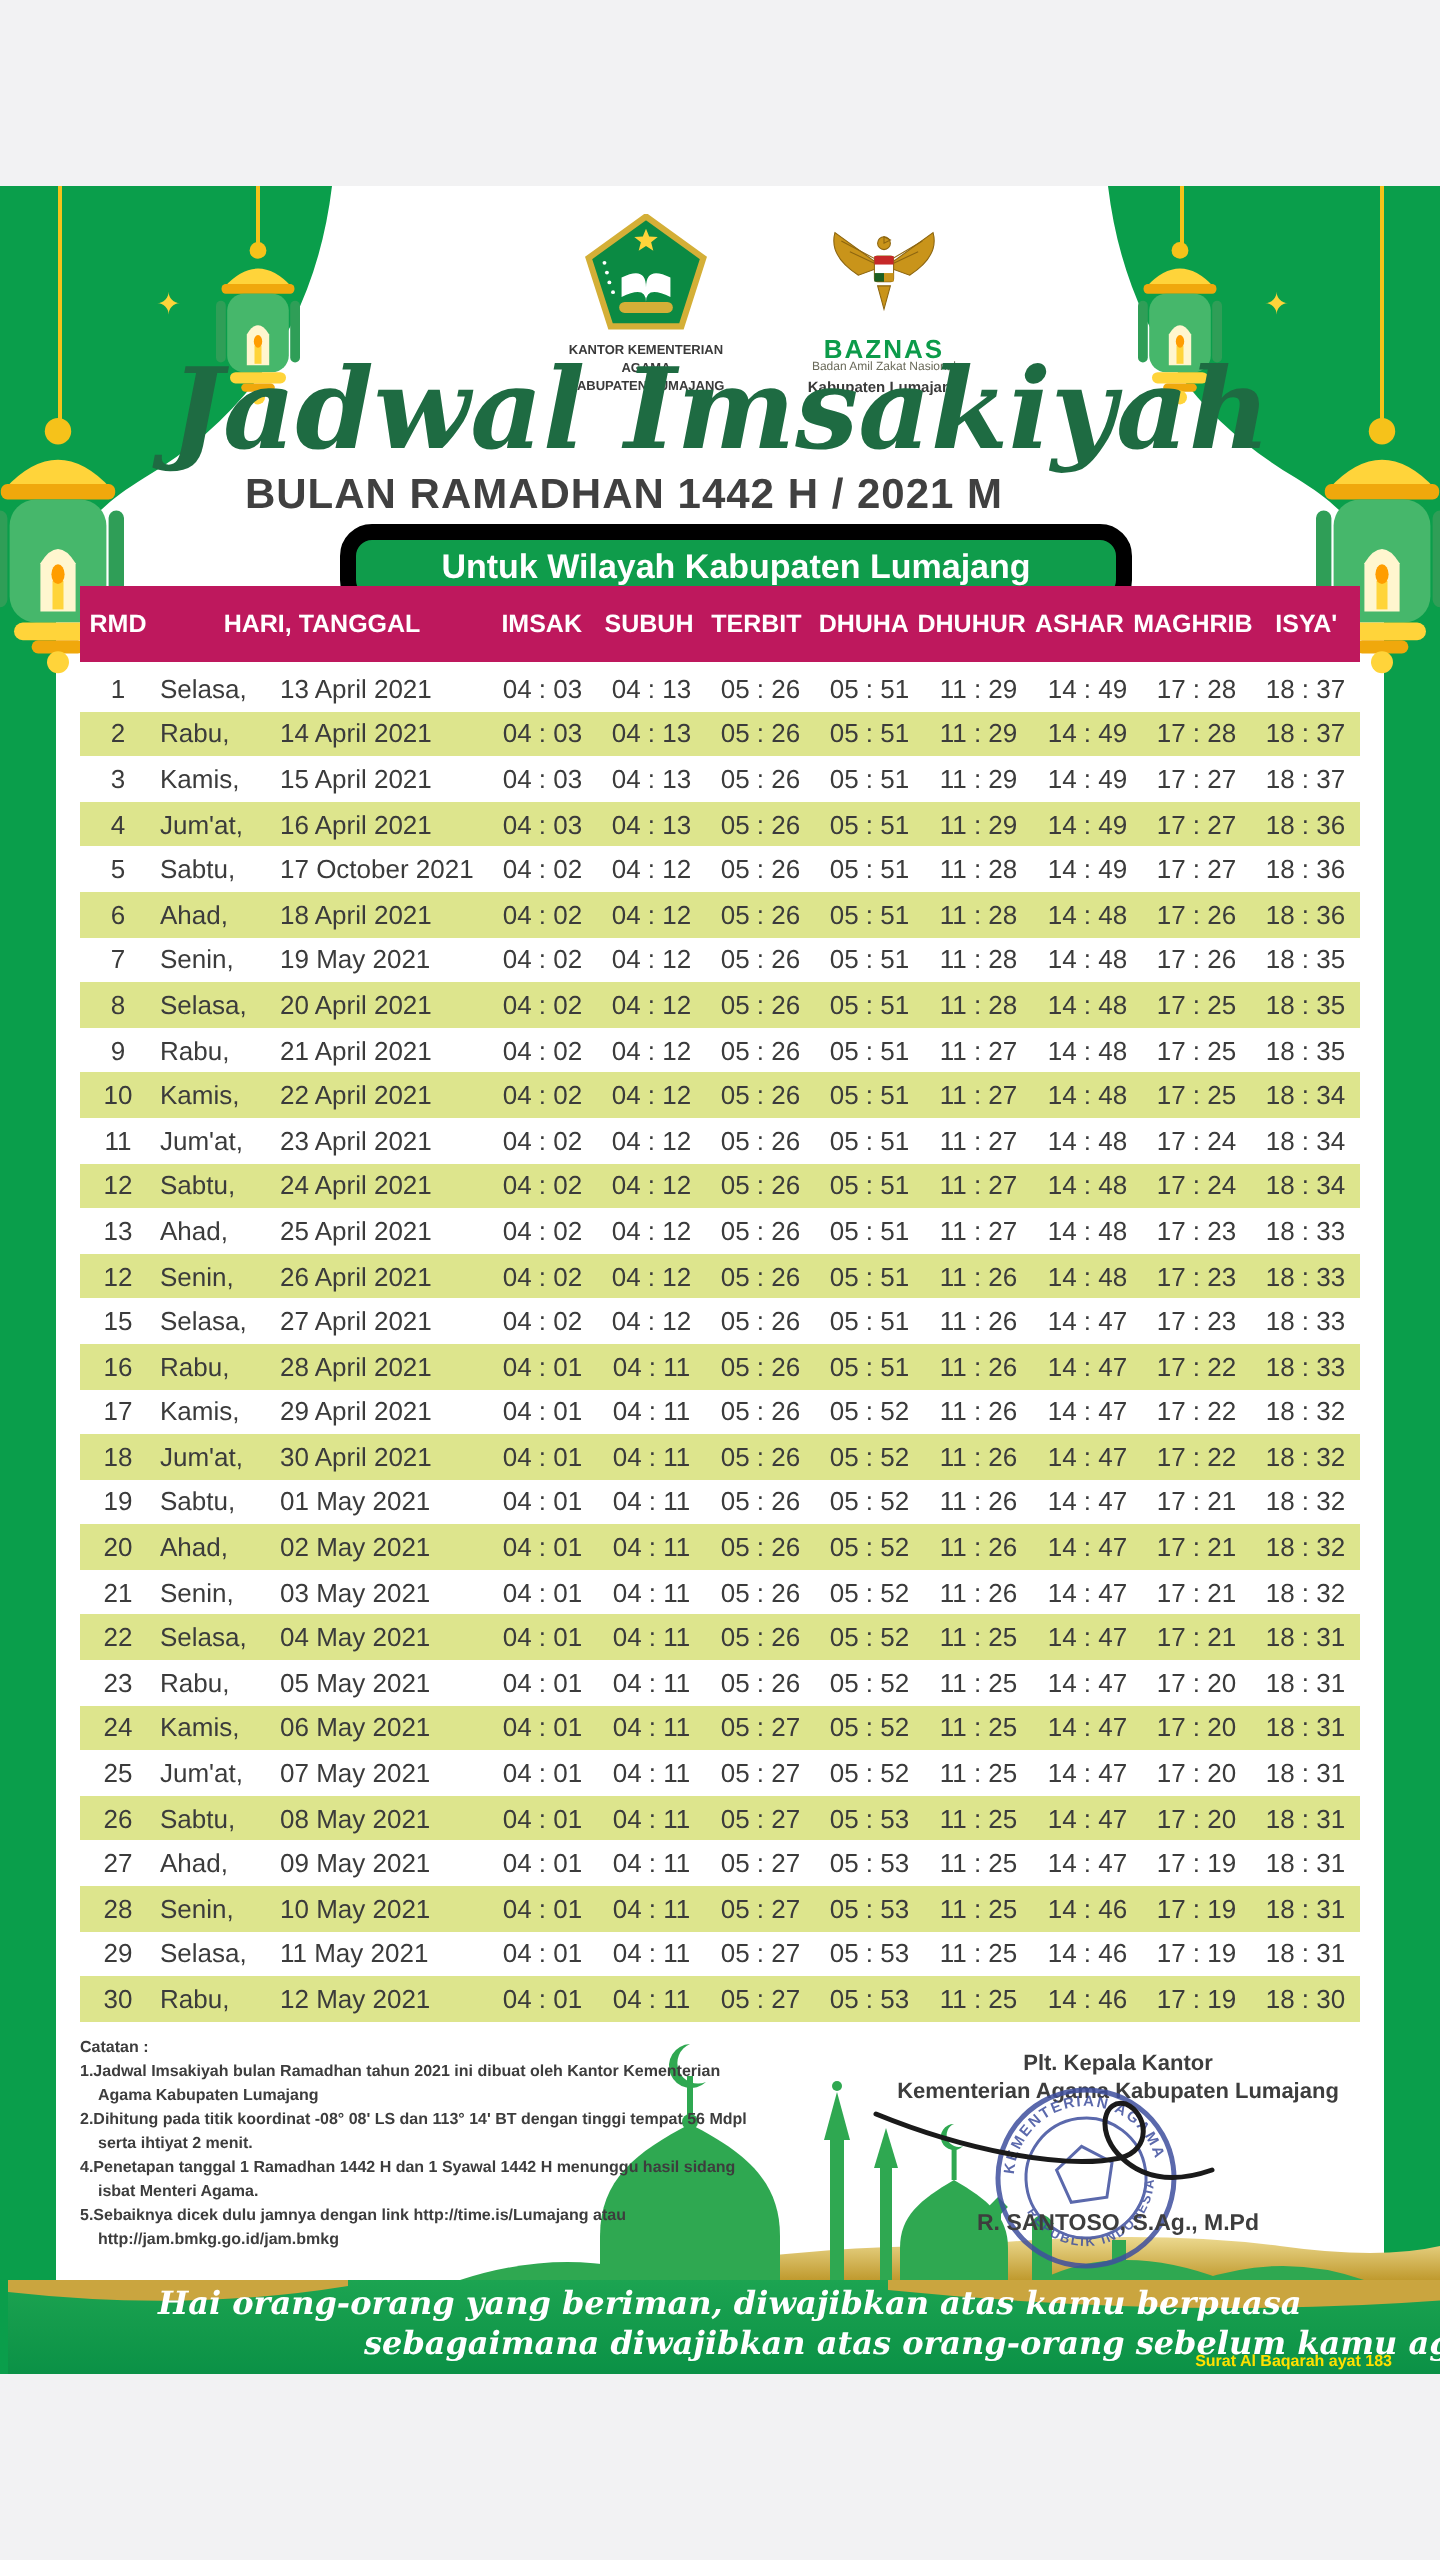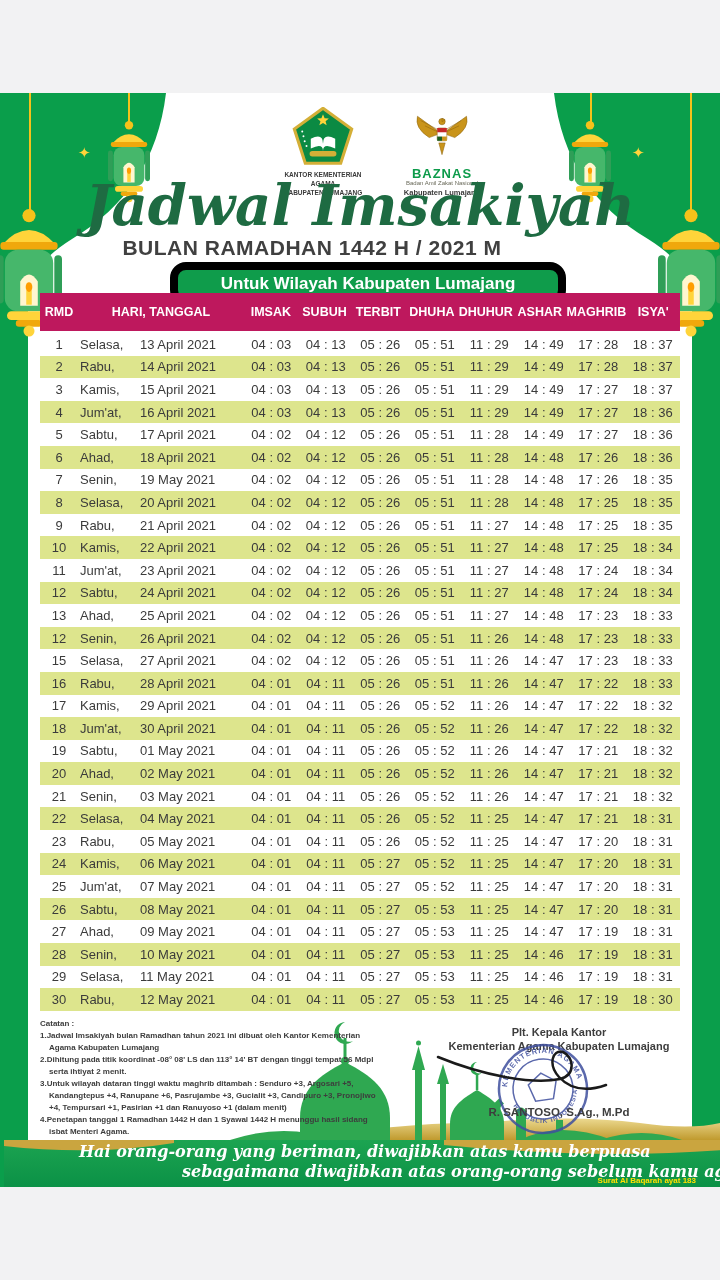--- a/index.html
+++ b/index.html
@@ -246,21 +246,21 @@
           <div class="td c-time">05 : 26</div>
           <div class="td c-time">05 : 51</div>
           <div class="td c-time">11 : 29</div>
           <div class="td c-time">14 : 49</div>
           <div class="td c-time">17 : 27</div>
           <div class="td c-time">18 : 36</div>
         </div>
         <div class="trow">
           <div class="td c-rmd">5</div>
           <div class="td c-day">Sabtu,</div>
-          <div class="td c-date">17 April 2021</div>
+          <div class="td c-date">17 October 2021</div>
           <div class="td c-time">04 : 02</div>
           <div class="td c-time">04 : 12</div>
           <div class="td c-time">05 : 26</div>
           <div class="td c-time">05 : 51</div>
           <div class="td c-time">11 : 28</div>
           <div class="td c-time">14 : 49</div>
           <div class="td c-time">17 : 27</div>
           <div class="td c-time">18 : 36</div>
         </div>
         <div class="trow alt">
@@ -621,21 +621,20 @@
       <path d="M498,120 V86 H500.5 V120 Z"></path>
       <rect x="495.5" y="80" width="7" height="7" transform="rotate(45 499 83.5)"></rect>
     </g>
   </svg>
 
   <div class="notes">
     <div class="nt">Catatan :</div>
     <div>
         <div class="note">1.Jadwal Imsakiyah bulan Ramadhan tahun 2021 ini dibuat oleh Kantor Kementerian Agama Kabupaten Lumajang</div>
         <div class="note">2.Dihitung pada titik koordinat -08° 08' LS dan 113° 14' BT dengan tinggi tempat 56 Mdpl serta ihtiyat 2 menit.</div>
-        <div class="note">3.Untuk wilayah dataran tinggi waktu maghrib ditambah : Senduro +3, Argosari +5, Kandangtepus +4, Ranupane +6, Pasrujambe +3, Gucialit +3, Candipuro +3, Pronojiwo +4, Tempursari +1, Pasirian +1 dan Ranuyoso +1 (dalam menit)</div>
         <div class="note">4.Penetapan tanggal 1 Ramadhan 1442 H dan 1 Syawal 1442 H menunggu hasil sidang isbat Menteri Agama.</div>
         <div class="note">5.Sebaiknya dicek dulu jamnya dengan link http://time.is/Lumajang atau http://jam.bmkg.go.id/jam.bmkg</div>
       </div>
   </div>
 
   <div class="sig-head">
     <div>Plt. Kepala Kantor</div>
     <div>Kementerian Agama Kabupaten Lumajang</div>
   </div>
 

